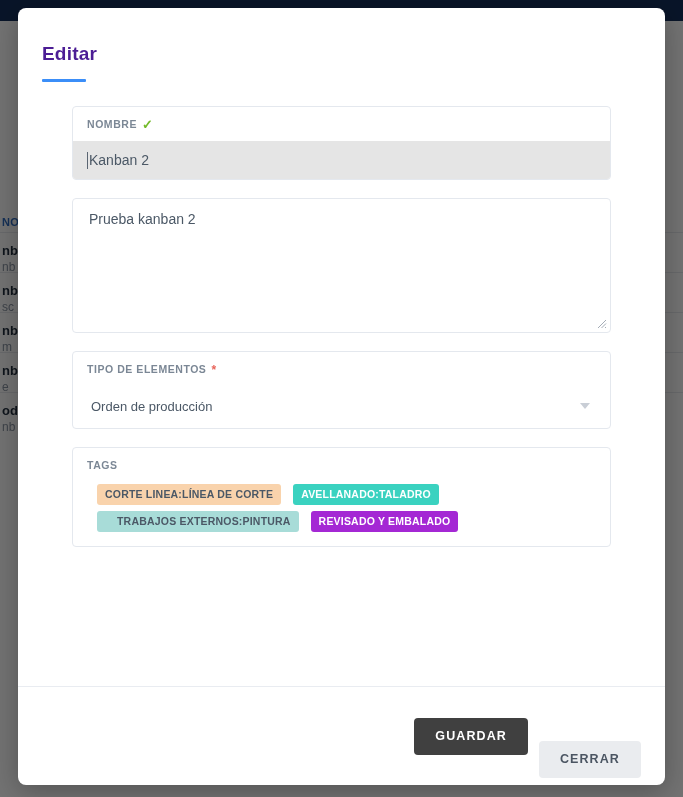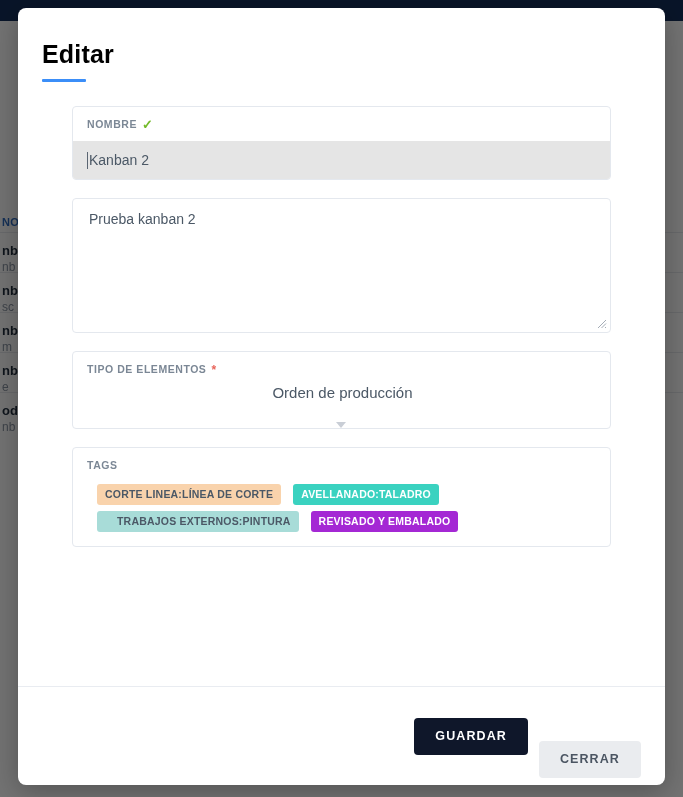--- a/index.html
+++ b/index.html
@@ -98,23 +98,23 @@
     display: flex;
     flex-direction: column;
     box-sizing: border-box;
     overflow: hidden;
   }
 
   .modal-header {
     padding: 34px 24px 0 24px;
   }
   .modal-title {
-    font-size: 25px;
-    font-weight: bold;
-    color: #000000;
+    font-size: 19px;
+    font-weight: bold;
+    color: #4c1d95;
     letter-spacing: .2px;
     line-height: 24px;
   }
   .title-underline {
     width: 44px;
     height: 3px;
     background: #3b8ef8;
     margin-top: 13px;
     border-radius: 1px;
   }
@@ -192,24 +192,23 @@
     width: 10px;
     height: 10px;
   }
 
   .select-row {
     margin-top: 8px;
     height: 44px;
     display: flex;
     align-items: center;
     padding: 0 16px 0 18px;
-    font-size: 15px;
+    font-size: 13px;
     color: #4b5866;
     justify-content: space-between;
-    flex-direction: column;
   }
   .select-caret {
     width: 0; height: 0;
     border-left: 5px solid transparent;
     border-right: 5px solid transparent;
     border-top: 6px solid #c9ced6;
     margin-right: 4px;
   }
 
   .tags-area {
@@ -346,17 +345,17 @@
         <span class="tag" id="tag0" style="background: rgb(249, 211, 172); color: rgb(75, 88, 102);">CORTE LINEA:LÍNEA DE CORTE</span>
         <span class="tag" id="tag1" style="background: rgb(58, 210, 192); color: rgb(255, 255, 255);">AVELLANADO:TALADRO</span>
         <span class="tag" id="tag2" style="background: rgb(168, 220, 216); color: rgb(75, 88, 102); padding-left: 20px;">TRABAJOS EXTERNOS:PINTURA</span>
         <span class="tag" id="tag3" style="background: rgb(164, 40, 212); color: rgb(255, 255, 255);">REVISADO Y EMBALADO</span>
       </div>
     </div>
 
   </div>
 
   <div class="modal-footer">
-    <button class="btn btn-primary" style="background: #0f172a;">GUARDAR</button>
+    <button class="btn btn-primary" style="background: #404040;">GUARDAR</button>
     <button class="btn btn-secondary">CERRAR</button>
   </div>
 
 </div>
 
 </body></html>

